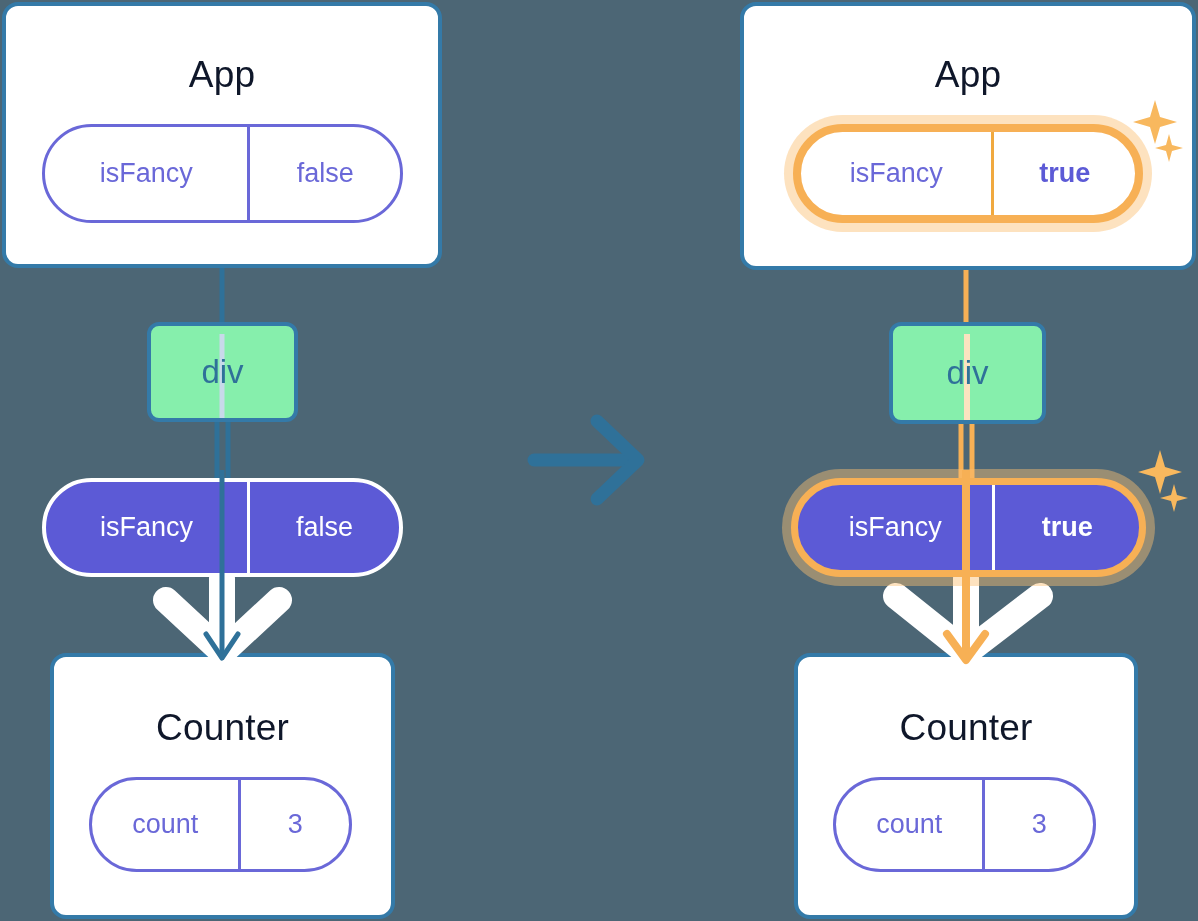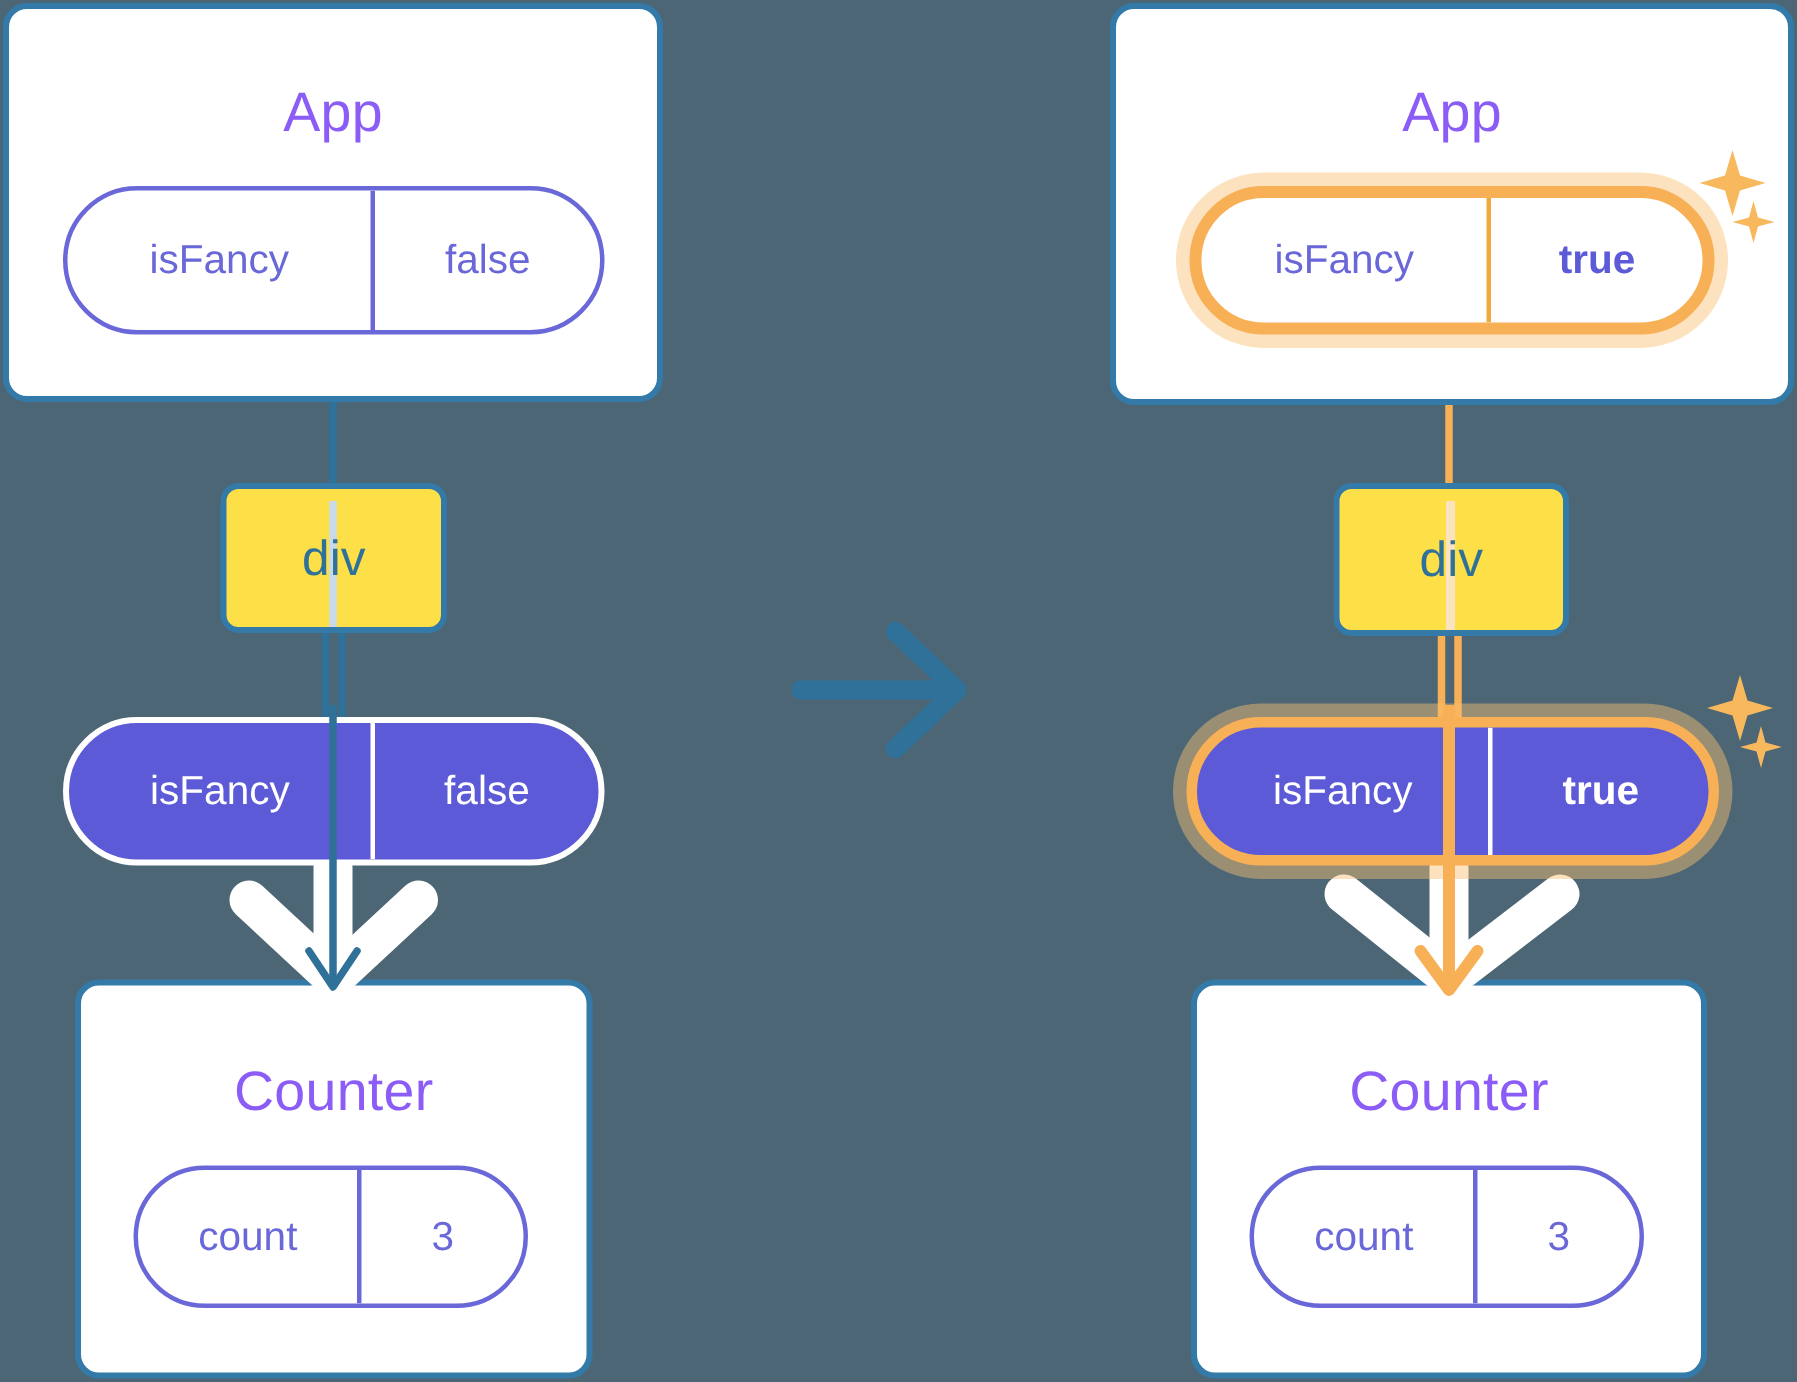--- a/index.html
+++ b/index.html
@@ -19,28 +19,28 @@
     position:absolute;
     background:#ffffff;
     border:4px solid #347aa8;
     border-radius:16px;
     box-sizing:border-box;
     z-index:3;
   }
   .card-title{
     position:absolute;left:0;right:0;
     text-align:center;
-    color:#8b5cf6;
+    color:#0f172a;
     font-size:37px;
     letter-spacing:.2px;
   }
   
   .divbox{
     position:absolute;
-    background:#fde047;
+    background:#86efac;
     border:4px solid #347aa8;
     border-radius:12px;
     box-sizing:border-box;
     z-index:4;
     display:flex;align-items:center;justify-content:center;
     color:#2f7199;
     font-size:33px;
   }
   .divbox span{position:relative;z-index:2;}
 

